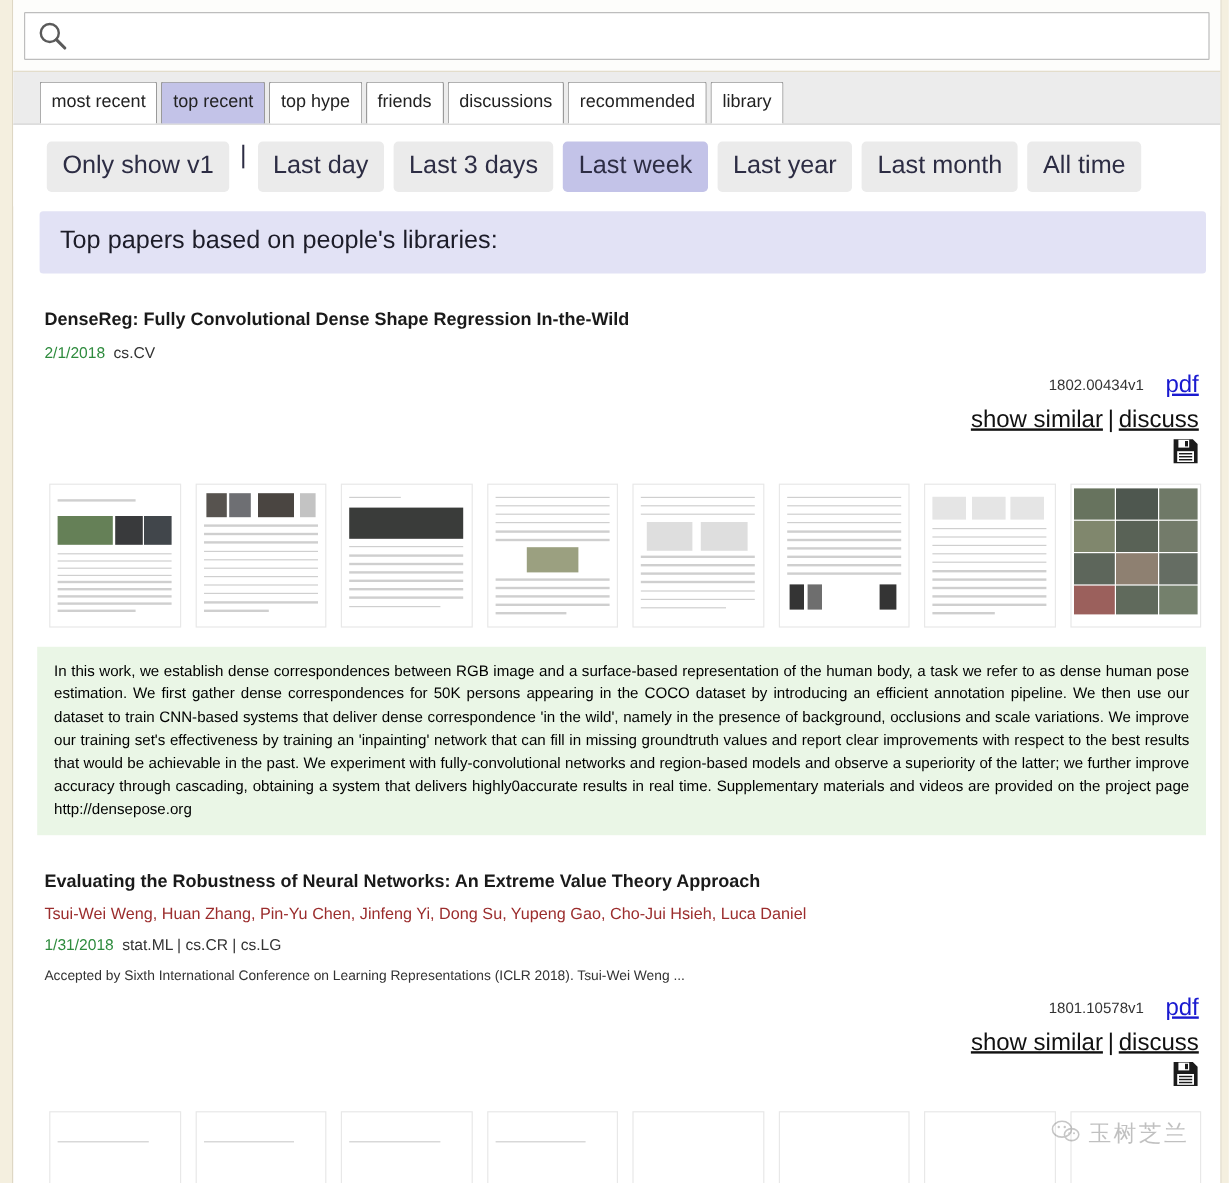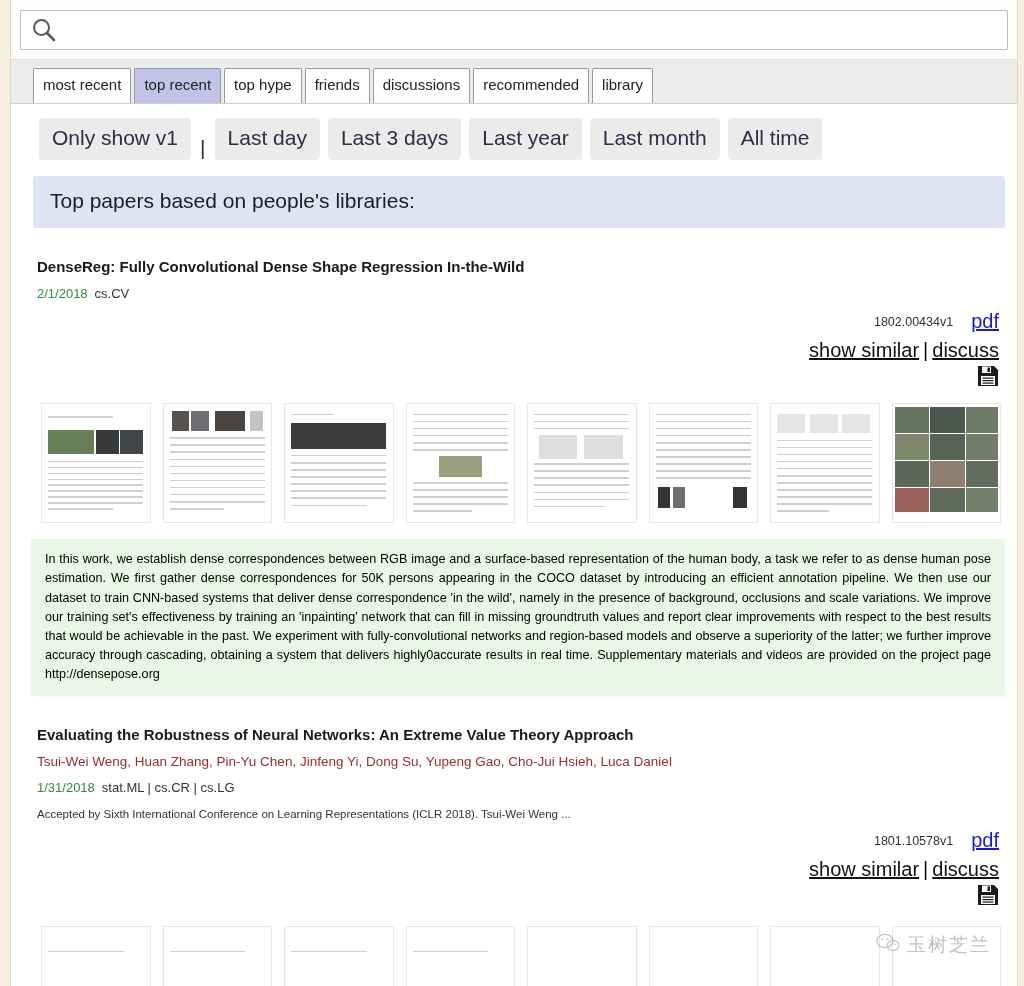--- a/index.html
+++ b/index.html
@@ -74,21 +74,21 @@
     display: flex;
     align-items: center;
     white-space: nowrap;
   }
   .tab.active { background: #c3c3e8; }
 
   
   #filterrow {
     padding: 14px 0 12px 28px;
     display: flex;
-    align-items: flex-end;
+    align-items: flex-start;
     background: #ffffff;
   }
   .fbtn {
     background: #ebebeb;
     padding: 7px 13px 9px 13px;
     font-size: 21px;
     color: #2d2d44;
     border-radius: 4px;
     margin-right: 8px;
     white-space: nowrap;
@@ -260,20 +260,21 @@
     <div class="tab">
         <span>library</span>
       </div>
   </div>
 
   <div id="filterrow">
     <div class="fbtn">Only show v1</div>
     <div class="fsep">|</div>
     <div class="fbtn">Last day</div>
     <div class="fbtn">Last 3 days</div>
+    <div class="fbtn sel">Last week</div>
     <div class="fbtn">Last year</div>
     <div class="fbtn">Last month</div>
     <div class="fbtn">All time</div>
   </div>
 
   <div id="banner">Top papers based on people's libraries:</div>
 
   <div class="paper">
     <div class="ptitle">DenseReg: Fully Convolutional Dense Shape Regression In-the-Wild</div>
     <div class="pmeta">

